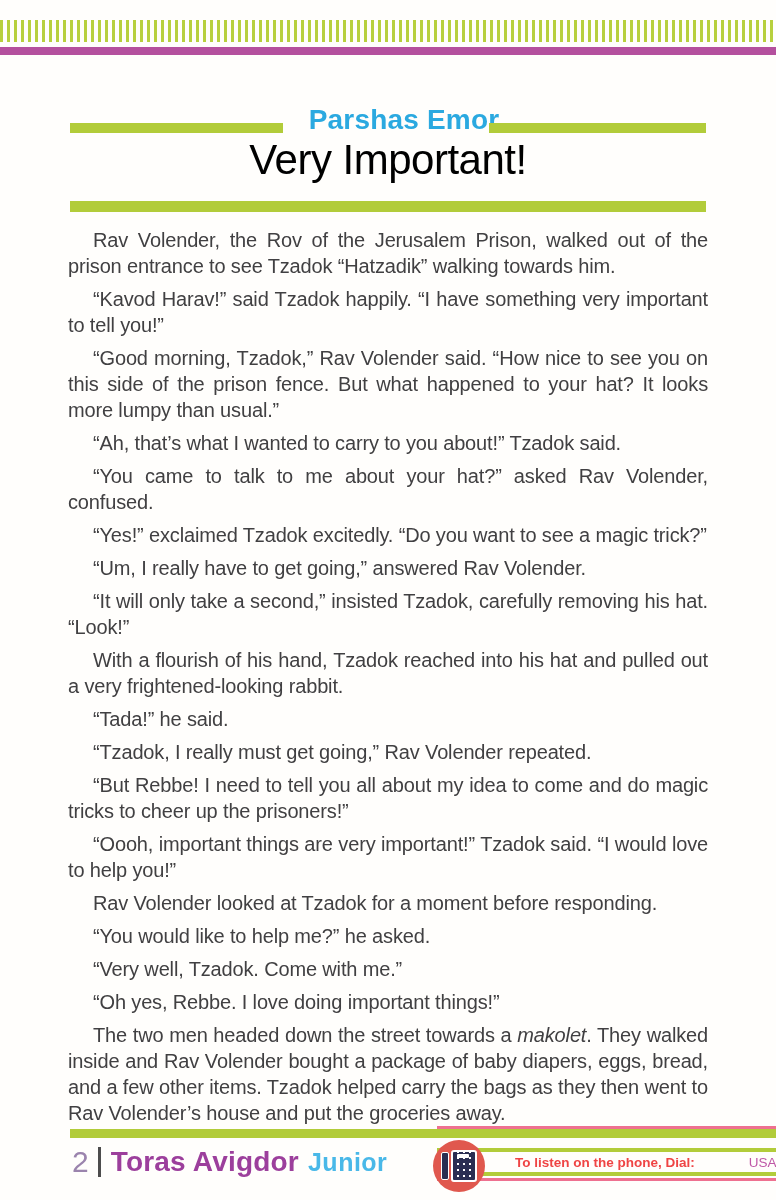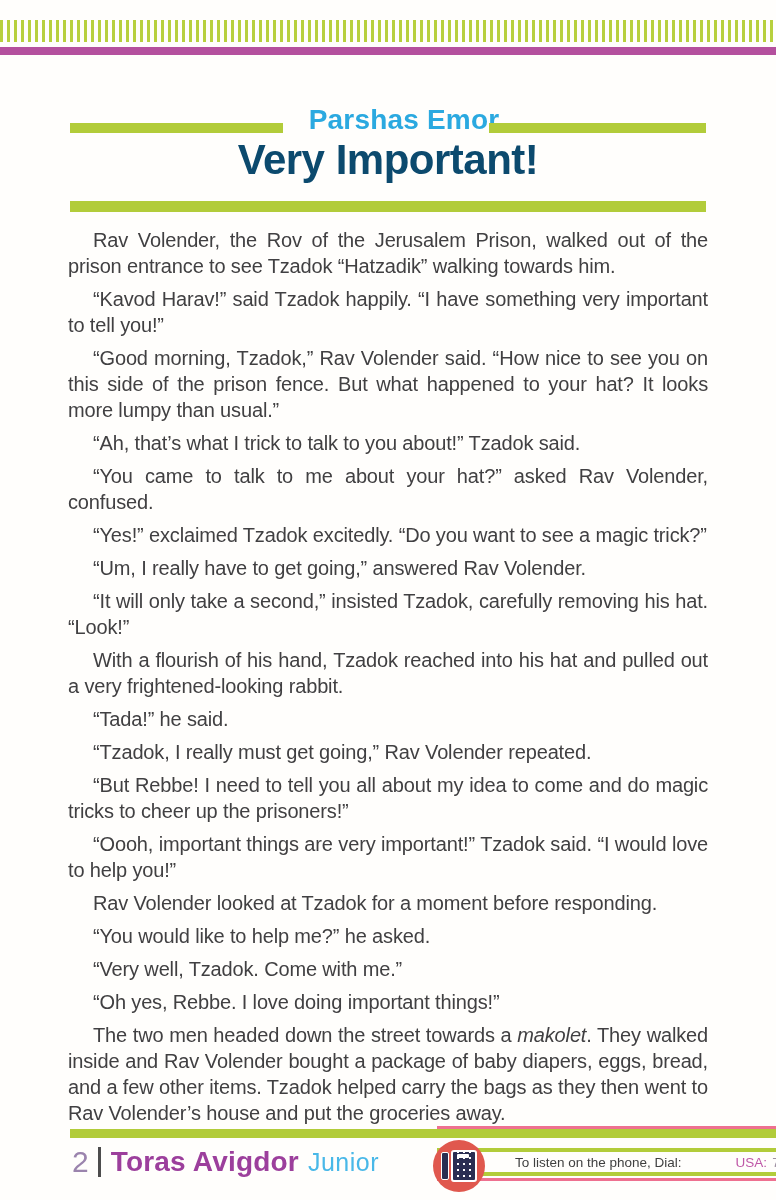--- a/index.html
+++ b/index.html
@@ -17,52 +17,52 @@
   
   .parsha-rule{position:absolute;top:123px;height:10px;background:#b2cc3a;}
   .parsha-rule.left{left:70px;width:213px;}
   .parsha-rule.right{right:70px;width:217px;}
   .parsha-label{
     position:absolute;top:104px;left:0;right:0;text-align:center;
     font-size:28px;font-weight:bold;color:#2ba9e0;letter-spacing:.2px;margin-left:32px;
   }
   .story-title{
     position:absolute;top:136px;left:0;right:0;margin:0;text-align:center;
-    font-size:42px;font-weight:bold;color:#0c4a6e;letter-spacing:-.5px;
+    font-size:42px;font-weight:normal;color:#000000;letter-spacing:-.5px;
   }
   .title-underline{position:absolute;top:201px;left:70px;width:636px;height:11px;background:#b2cc3a;}
   
   .story{position:absolute;top:227px;left:68px;width:640px;color:#414042;}
   .story p{
     margin:0 0 7px 0;font-size:20px;line-height:26px;letter-spacing:-.15px;
     text-align:justify;text-indent:25px;
   }
   .story em{font-style:italic;}
   
   .footer-bar{position:absolute;top:1129px;left:70px;right:0;height:9px;background:#b2cc3a;}
   .footer-left{
     position:absolute;top:1144px;left:72px;height:36px;
     display:flex;align-items:center;
   }
   .pagenum{font-size:30px;color:#9b84ad;}
   .footer-divider{width:3px;height:30px;background:#4d4d4d;margin:0 10px 0 9px;}
   .brand{font-size:28px;font-weight:bold;color:#9c3f9c;letter-spacing:.2px;}
-  .brand-suffix{font-size:25px;font-weight:normal;color:#49b8e8;margin-left:9px;letter-spacing:.5px;}
+  .brand-suffix{font-size:25px;font-weight:bold;color:#49b8e8;margin-left:9px;letter-spacing:.5px;}
   
   .phone-strip{position:absolute;top:1126px;left:437px;right:0;display:flex;flex-direction:column;}
   .row-pink{height:3px;background:#ee7190;}
   .row-green-thick{height:9px;background:#b2cc3a;}
   .row-gap{height:10px;background:#fffefc;}
   .row-green-thin{height:4px;background:#b2cc3a;}
   .row-gap2{height:2px;background:#fffefc;}
   .strip-text{
     height:20px;background:#fffefc;display:flex;align-items:center;
     padding-left:78px;white-space:nowrap;font-size:13.5px;
   }
-  .strip-label{font-weight:normal;color:#404040;}
+  .strip-label{font-weight:bold;color:#ef4444;}
   .usa-label{color:#bf58a7;margin-left:6px;padding-left:48px;}
   .usa-number{color:#9e90a2;margin-left:5px;letter-spacing:.3px;}
   
   .phone-circle{
     position:absolute;top:1140px;left:433px;width:52px;height:52px;border-radius:50%;
     background:#e0584e;display:flex;align-items:center;justify-content:center;gap:2px;
   }
   .phone-handset{width:6px;height:26px;background:#2a2e52;border-radius:2px;border:1px solid #fff;}
   .phone-body{
     position:relative;width:22px;height:28px;background:#2a2e52;border:2px solid #fff;border-radius:3px;
@@ -84,21 +84,21 @@
   <div class="parsha-rule left"></div>
   <div class="parsha-label">Parshas Emor</div>
   <div class="parsha-rule right"></div>
   <h1 class="story-title">Very Important!</h1>
   <div class="title-underline"></div>
 
   <div class="story">
       <p><span>Rav Volender, the Rov of the Jerusalem Prison, walked out of the prison entrance to see Tzadok “Hatzadik” walking towards him.</span></p>
       <p><span>“Kavod Harav!” said Tzadok happily. “I have something very important to tell you!”</span></p>
       <p><span>“Good morning, Tzadok,” Rav Volender said. “How nice to see you on this side of the prison fence. But what happened to your hat? It looks more lumpy than usual.”</span></p>
-      <p><span>“Ah, that’s what I trick to talk to you about!” Tzadok said.</span></p>
+      <p><span>“Ah, that’s what I wanted to carry to you about!” Tzadok said.</span></p>
       <p><span>“You came to talk to me about your hat?” asked Rav Volender, confused.</span></p>
       <p><span>“Yes!” exclaimed Tzadok excitedly. “Do you want to see a magic trick?”</span></p>
       <p><span>“Um, I really have to get going,” answered Rav Volender.</span></p>
       <p><span>“It will only take a second,” insisted Tzadok, carefully removing his hat. “Look!”</span></p>
       <p><span>With a flourish of his hand, Tzadok reached into his hat and pulled out a very frightened-looking rabbit.</span></p>
       <p><span>“Tada!” he said.</span></p>
       <p><span>“Tzadok, I really must get going,” Rav Volender repeated.</span></p>
       <p><span>“But Rebbe! I need to tell you all about my idea to come and do magic tricks to cheer up the prisoners!”</span></p>
       <p><span>“Oooh, important things are very important!” Tzadok said. “I would love to help you!”</span></p>
       <p><span>Rav Volender looked at Tzadok for a moment before responding.</span></p>

